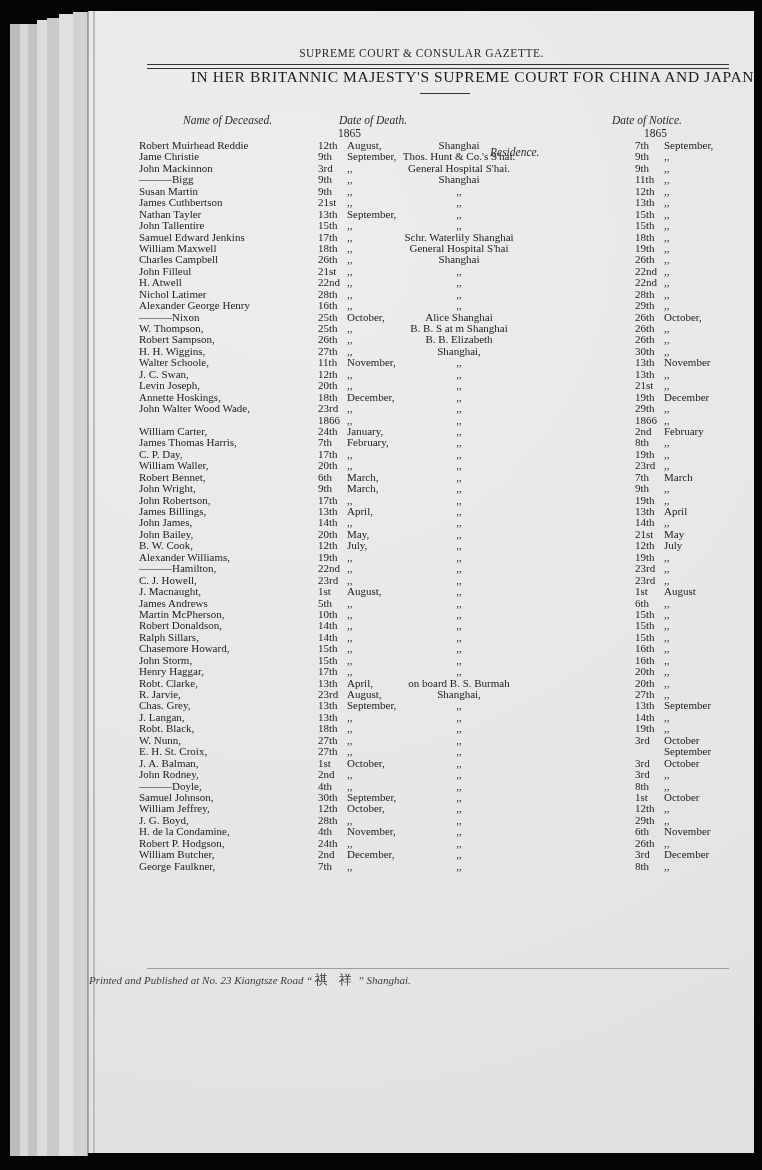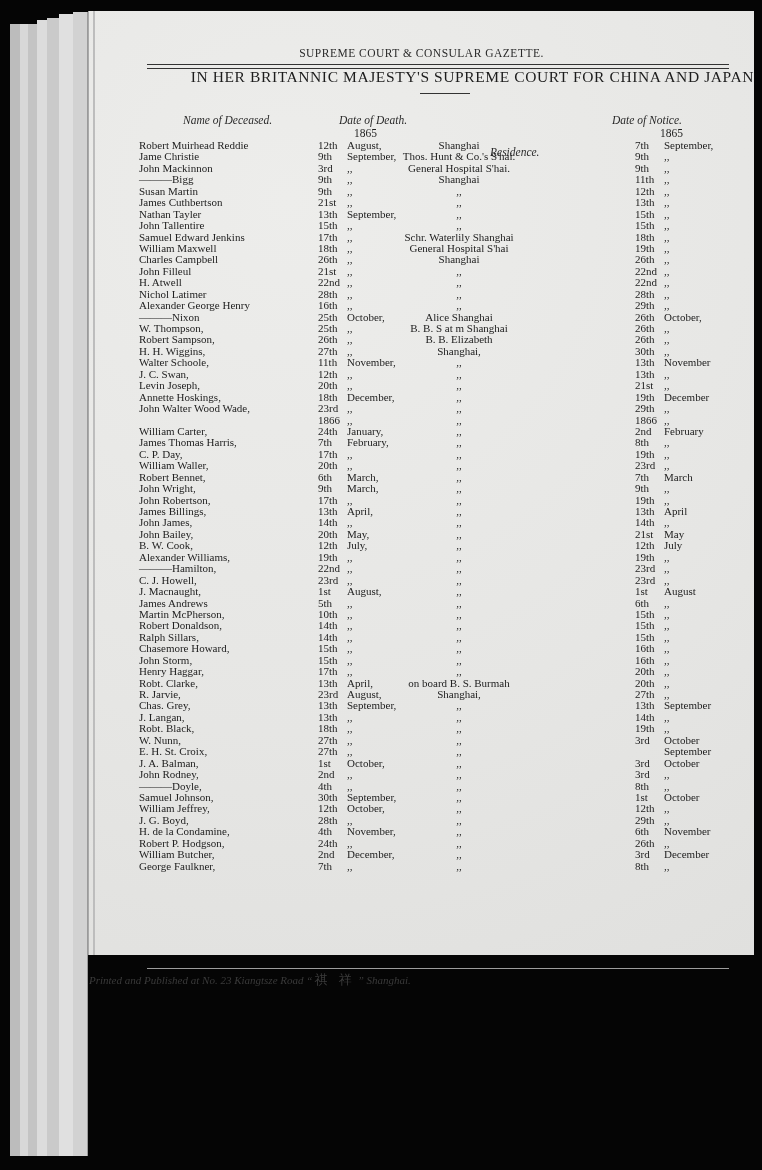--- a/index.html
+++ b/index.html
@@ -3,21 +3,21 @@
   <meta charset="utf-8">
   <style>
     html, body { margin: 0; padding: 0; }
     body {
       width: 762px; height: 1170px; background: #050505; position: relative; overflow: hidden;
       font-family: "DejaVu Serif", "Liberation Serif", serif; color: #1e1e1e;
     }
     .edges { position: absolute; left: 10px; top: 24px; width: 88px; height: 1132px; }
     .edge { position: absolute; top: 0; bottom: 0; background: #cfcfcf; border-right: 1px solid #9a9a9a; }
     .page {
-      position: absolute; left: 88px; top: 11px; width: 665px; height: 944px;
+      position: absolute; left: 88px; top: 11px; width: 665px; height: 1142px;
       background: #e9e9e7;
       background-image: radial-gradient(circle at 30% 20%, #ededeb 0%, #e6e6e4 60%, #e0e0de 100%);
       border-left: 1px solid #a9a9a9;
     }
     .inner-edge { position: absolute; left: 4px; top: 0; bottom: 0; width: 2px; background: #bdbdbd; }
     .running-head {
       position: absolute; top: 36px; left: 0; right: 0; text-align: center;
       font-family: "Liberation Serif", serif; font-size: 11.5px; letter-spacing: 0.5px; color: #2a2a2a;
     }
     .rule-double { position: absolute; top: 53px; left: 58px; width: 582px; height: 3px;
@@ -28,21 +28,21 @@
     }
     .short-rule { position: absolute; top: 82px; left: 331px; width: 50px; border-top: 1px solid #333; }
     .notice-title {
       position: absolute; top: 87px; left: 0; right: 0; text-align: center;
       font-family: "Liberation Serif", serif; font-size: 14px; letter-spacing: 0.3px;
     }
     .col-head {
       position: absolute; top: 103px; font-style: italic; font-family: "Liberation Serif", serif;
       font-size: 11.5px; color: #2a2a2a;
     }
-    .year { position: absolute; font-family: "Liberation Serif", serif; font-size: 11.5px; margin-left: 16px; }
+    .year { position: absolute; font-family: "Liberation Serif", serif; font-size: 11.5px; }
     .rows { position: absolute; top: 129px; left: 0; right: 0; }
     .row {
       position: relative; height: 11.45px; font-family: "Liberation Serif", serif;
       font-size: 11px; line-height: 11.45px; white-space: nowrap; color: #222;
     }
     .row span { position: absolute; top: 0; }
     .c-name { left: 50px; }
     .c-death-day { left: 229px; }
     .c-death-month { left: 258px; }
     .c-res { left: 287px; width: 166px; text-align: center; }

